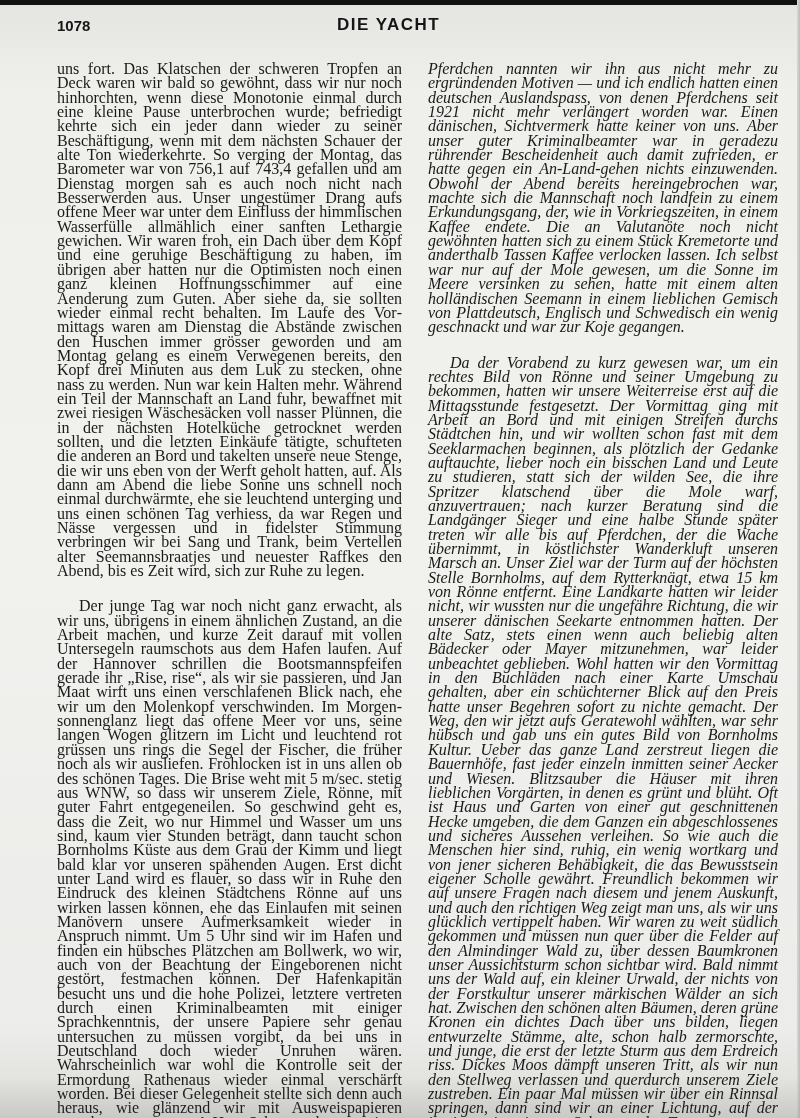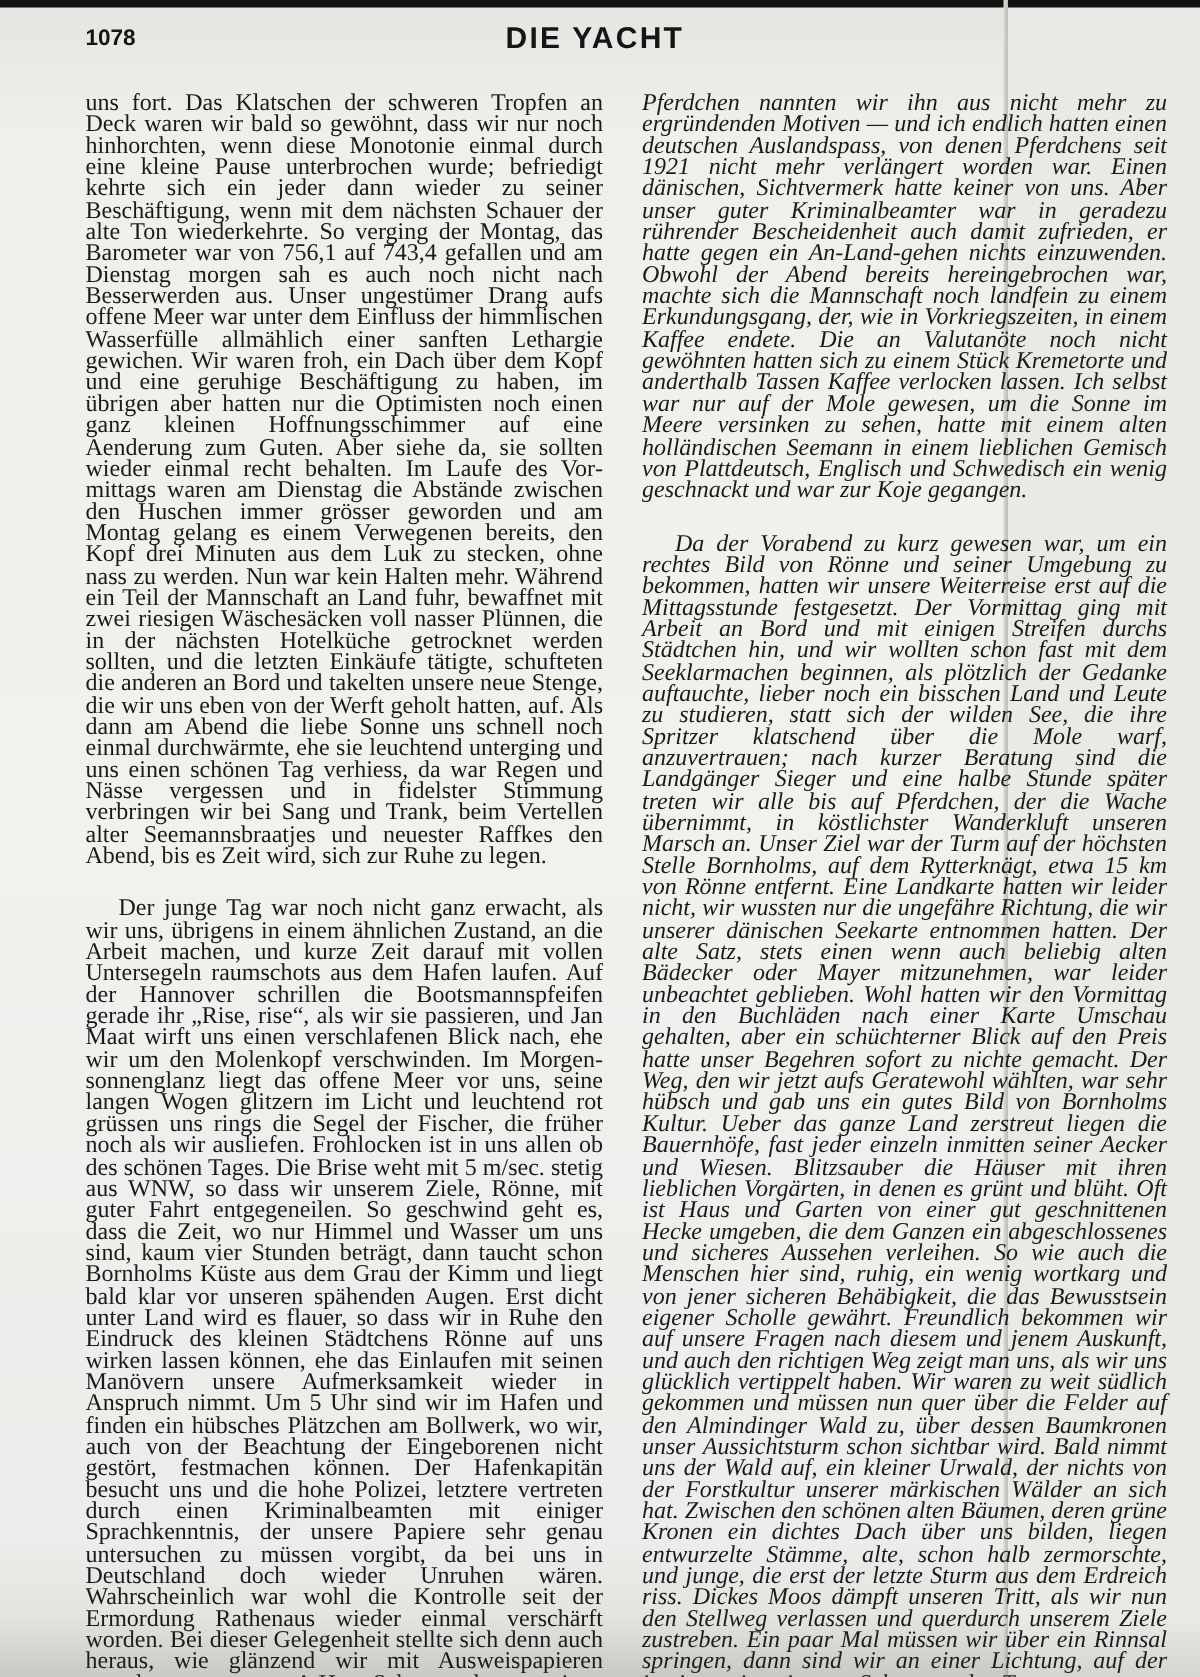--- a/index.html
+++ b/index.html
@@ -4,21 +4,21 @@
 <style>
   html, body { margin: 0; padding: 0; }
   body {
     width: 800px; height: 1118px; overflow: hidden;
     background: #e9e9e6;
     position: relative;
     font-family: "Liberation Serif", "DejaVu Serif", serif;
     color: #1a1a1a;
   }
   .page {
-    position: absolute; left: 0; top: 0; width: 672px; height: 1118px;
+    position: absolute; left: 0; top: 0; width: 800px; height: 1118px;
     background: linear-gradient(180deg, #e4e4e1 0%, #efefec 8%, #f1f1ee 50%, #ececea 92%, #dcdcd8 100%);
   }
   .top-border {
     position: absolute; left: 0; top: 0; width: 800px; height: 5px;
     background: #111;
   }
   .right-edge {
     position: absolute; right: 0; top: 0; width: 3px; height: 1118px;
     background: linear-gradient(90deg, #d8d8d4, #bdbdb8);
   }
@@ -26,21 +26,21 @@
     position: absolute; top: 17px; left: 57px; width: 700px; height: 24px;
   }
   .page-number {
     position: absolute; left: 0; top: 0;
     font-family: "Liberation Sans", "DejaVu Sans", sans-serif;
     font-weight: bold; font-size: 15px; color: #151515;
   }
   .journal-title {
     position: absolute; left: 280px; top: -2px;
     font-family: "Liberation Sans", "DejaVu Sans", sans-serif;
-    font-weight: bold; font-size: 20px; letter-spacing: 1.5px; color: #151515;
+    font-weight: bold; font-size: 17px; letter-spacing: 1.5px; color: #151515;
   }
   .column {
     position: absolute; top: 62px;
     font-size: 16px; line-height: 14.35px;
     text-align: justify; hyphens: manual;
   }
   .col-left { left: 57px; width: 345px; }
   .col-right { left: 428px; width: 350px; font-style: italic; }
   .column p { margin: 0; }
   .column p.indent { text-indent: 22px; margin-top: 21px; }

